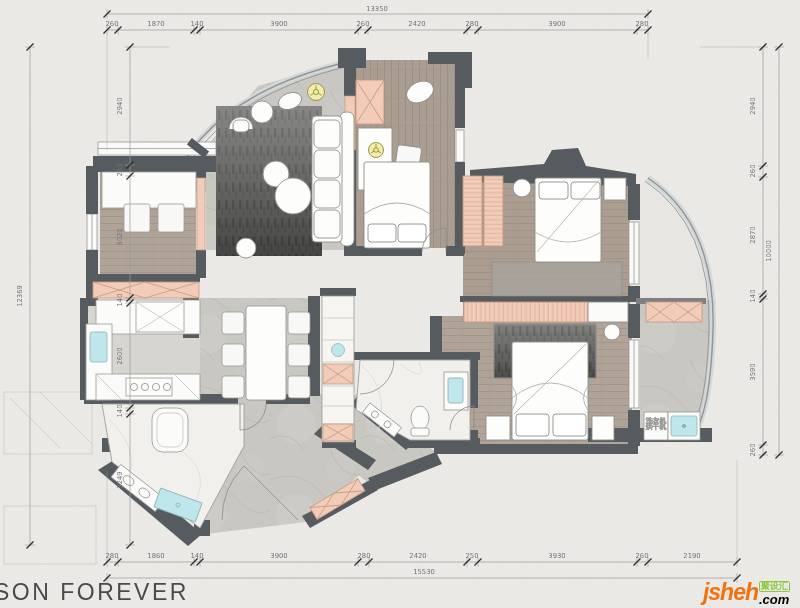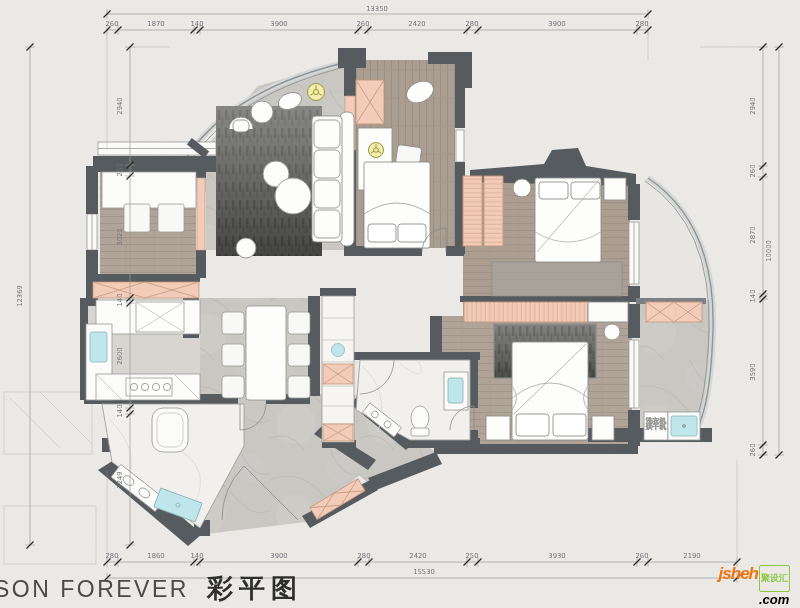--- a/index.html
+++ b/index.html
@@ -16,27 +16,27 @@
     white-space:nowrap;z-index:5;
   }
   .brand{font-size:23px;letter-spacing:2.5px;color:#4a4a4a;font-weight:400;}
   .cntitle{font-size:26px;letter-spacing:6px;color:#2e2e2e;margin-left:18px;
     font-family:"DejaVu Sans",sans-serif;font-weight:600;}
   .logo{
     position:absolute;right:10px;bottom:2px;display:flex;align-items:flex-start;
     z-index:5;line-height:1;
   }
   .logo .main{
-    font-size:17px;font-weight:800;font-style:italic;color:#f0730f;
+    font-size:23px;font-weight:800;font-style:italic;color:#f0730f;
     letter-spacing:-1px;
   }
   .logo .side{display:flex;flex-direction:column;align-items:flex-start;margin-left:1px;}
   .logo .badge{
     font-size:9px;color:#8dc63f;font-weight:700;border:1px solid #8dc63f;
-    padding:8px 1px;border-radius:2px;font-family:Liberation Serif, serif;
+    padding:0 1px;border-radius:2px;font-family:Liberation Serif, serif;
   }
   .logo .tld{font-size:13px;font-weight:800;color:#000000;font-style:italic;margin-top:1px;}
 </style>
 </head>
 <body>
 
 <div id="stage">
 <svg viewBox="0 0 800 608" width="800" height="608">
 <defs>
   <pattern id="woodH" width="28" height="7" patternUnits="userSpaceOnUse">
@@ -521,21 +521,20 @@
   <text class="vert" x="755" y="296" transform="rotate(-90 755 296)">140</text>
   <text class="vert" x="755" y="372" transform="rotate(-90 755 372)">3590</text>
   <text class="vert" x="755" y="450" transform="rotate(-90 755 450)">260</text>
   <text class="vert" x="771" y="251" transform="rotate(-90 771 251)">10000</text>
 </g>
 </svg>
 </div>
 
 <div class="titlebar">
   <span class="brand">SON FOREVER</span>
-  <span class="cntitle">彩平图</span>
 </div>
 
 <div class="logo">
   <span class="main">jsheh</span>
   <span class="side">
     <span class="badge">聚设汇</span>
     <span class="tld">.com</span>
   </span>
 </div>
 

